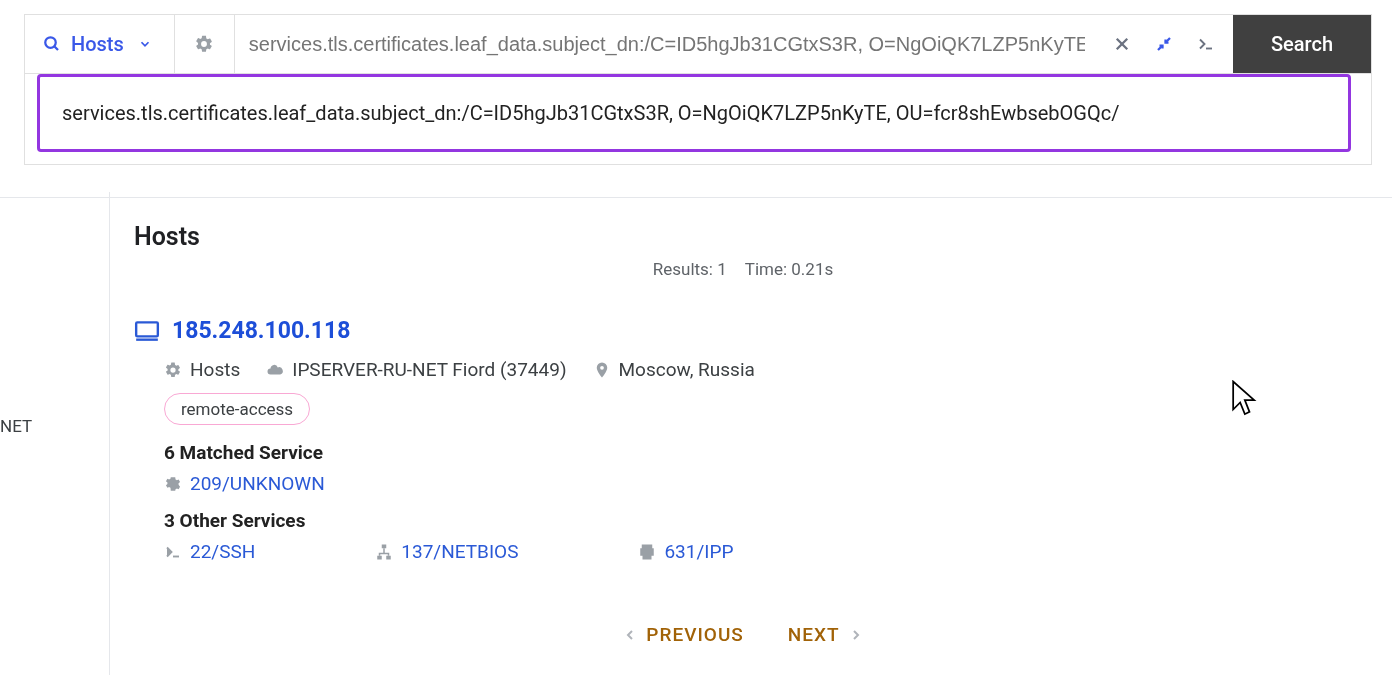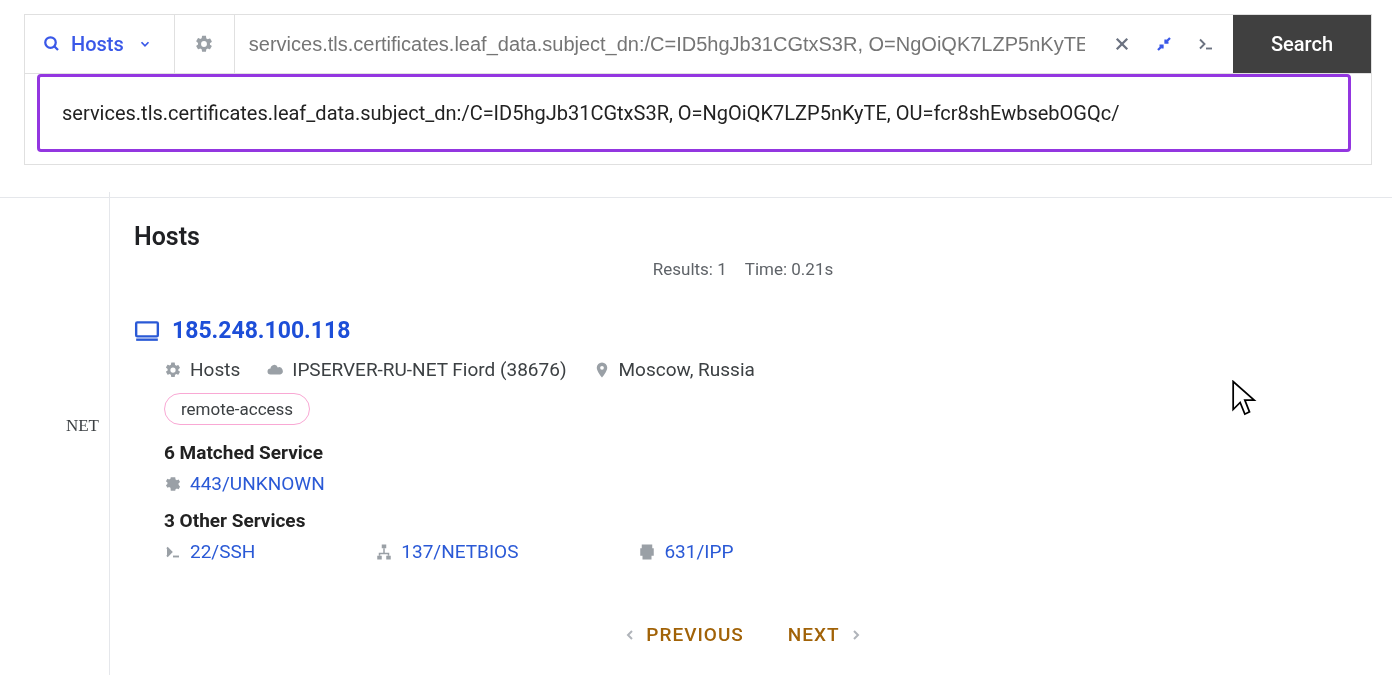--- a/index.html
+++ b/index.html
@@ -117,22 +117,21 @@
     top: 192px;
     bottom: 0;
     width: 110px;
     border-right: 1px solid #e5e7eb;
     padding-top: 218px;
     font-size: 17px;
     color: #3c4043;
   }
   .sidebar .label-frag {
     padding: 6px 10px 6px 0;
-    text-align: right;
-    font-family: Liberation Serif, serif;
+    text-align: left;
   }
 
   
   .main {
     position: absolute;
     left: 134px;
     top: 222px;
     right: 40px;
   }
   .main h1 {
@@ -313,39 +312,39 @@
     <span class="grp">
       <svg viewBox="0 0 24 24" fill="#9aa0a6">
           <path d="M19.14,12.94a7,7,0,0,0,.05-.94,7,7,0,0,0-.05-.94l2-1.58a.5.5,0,0,0,.12-.64l-1.9-3.32a.5.5,0,0,0-.6-.22l-2.39.96a7,7,0,0,0-1.62-.94l-.36-2.54A.5.5,0,0,0,13.9,2h-3.8a.5.5,0,0,0-.49.42L9.25,4.96a7,7,0,0,0-1.62.94l-2.39-.96a.5.5,0,0,0-.6.22L2.72,8.48a.5.5,0,0,0,.12.64l2,1.58a7,7,0,0,0-.05.94,7,7,0,0,0,.05.94l-2,1.58a.5.5,0,0,0-.12.64l1.9,3.32a.5.5,0,0,0,.6.22l2.39-.96a7,7,0,0,0,1.62.94l.36,2.54a.5.5,0,0,0,.49.42h3.8a.5.5,0,0,0,.49-.42l.36-2.54a7,7,0,0,0,1.62-.94l2.39.96a.5.5,0,0,0,.6-.22l1.9-3.32a.5.5,0,0,0-.12-.64ZM12,15.5A3.5,3.5,0,1,1,15.5,12,3.5,3.5,0,0,1,12,15.5Z"></path>
         </svg>
       <span>Hosts</span>
     </span>
     <span class="grp">
       <svg viewBox="0 0 24 24" fill="#9aa0a6">
           <path d="M19 18H6a4 4 0 0 1 0-8 5 5 0 0 1 9.7-1.5A4 4 0 0 1 19 18z"></path>
         </svg>
-      <span>IPSERVER-RU-NET Fiord (38676)</span>
+      <span>IPSERVER-RU-NET Fiord (37449)</span>
     </span>
     <span class="grp">
       <svg viewBox="0 0 24 24" fill="#9aa0a6">
           <path d="M12 2a7 7 0 0 0-7 7c0 5 7 13 7 13s7-8 7-13a7 7 0 0 0-7-7zm0 9.5A2.5 2.5 0 1 1 14.5 9 2.5 2.5 0 0 1 12 11.5z"></path>
         </svg>
       <span>Moscow, Russia</span>
     </span>
   </div>
 
   <span class="tag-pill">remote-access</span>
 
   <div class="svc-heading">6 Matched Service</div>
   <a href="#" class="svc-link">
     <svg viewBox="0 0 24 24" fill="#9aa0a6">
         <circle cx="12" cy="12" r="3"></circle>
         <path d="M19.4 13a7.7 7.7 0 0 0 .07-1 7.7 7.7 0 0 0-.07-1l2-1.56-1.92-3.32-2.39 1a7.4 7.4 0 0 0-1.73-1L15 3h-6l-.36 2.12a7.4 7.4 0 0 0-1.73 1l-2.39-1L2.6 8.44l2 1.56A7.7 7.7 0 0 0 4.53 11a7.7 7.7 0 0 0 .07 1l-2 1.56 1.92 3.32 2.39-1a7.4 7.4 0 0 0 1.73 1L9 21h6l.36-2.12a7.4 7.4 0 0 0 1.73-1l2.39 1 1.92-3.32z"></path>
       </svg>
-    <span>443/UNKNOWN</span>
+    <span>209/UNKNOWN</span>
   </a>
 
   <div class="svc-heading">3 Other Services</div>
   <div class="svc-row">
     <a href="#" class="svc-link">
       <svg viewBox="0 0 24 24" stroke="#9aa0a6" stroke-width="2.5" fill="none">
           <polyline points="4 6 10 12 4 18"></polyline>
           <line x1="12" y1="18" x2="20" y2="18"></line>
         </svg>
       <span>22/SSH</span>

